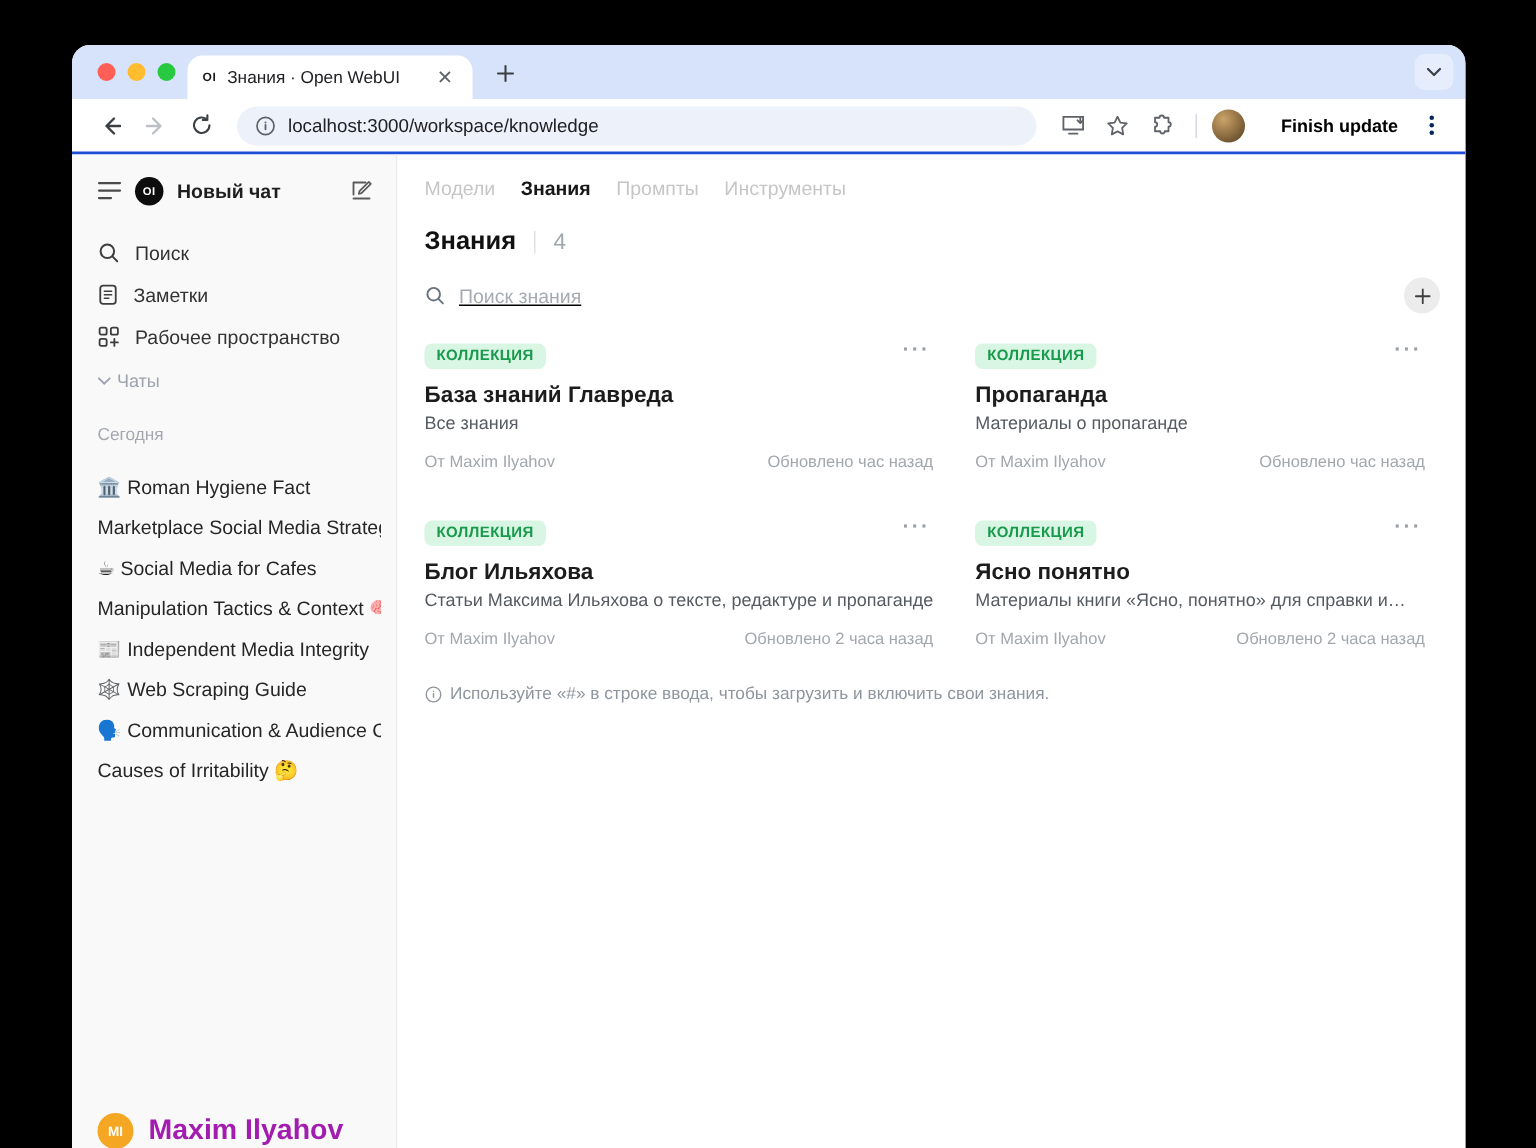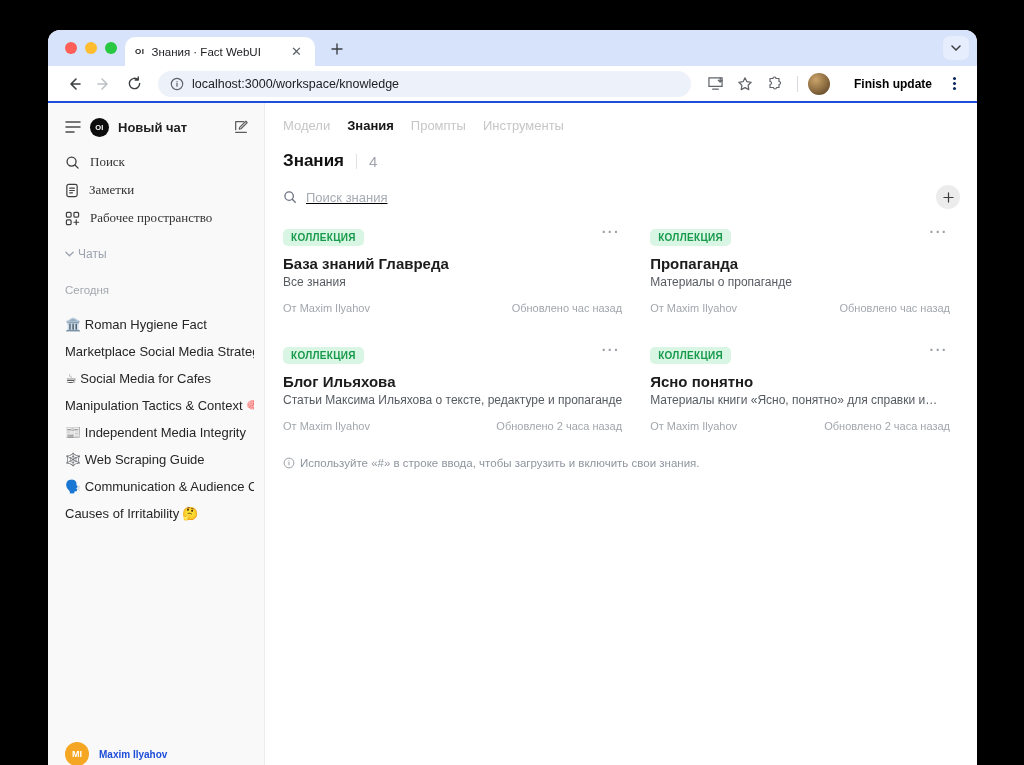--- a/index.html
+++ b/index.html
@@ -43,34 +43,34 @@
   
   .content { flex:1; display:flex; min-height:0; }
 
   
   .sidebar { width:217px; background:#f9f9f9; border-right:1px solid #ececec; display:flex;
     flex-direction:column; padding:11px 0 0; }
   .sb-header { display:flex; align-items:center; padding:0 15px 0 17px; height:26px; gap:9px; }
   .sb-logo { width:19px; height:19px; border-radius:50%; background:#0d0d0d; color:#fff; font-size:7.5px;
     font-weight:bold; display:flex; align-items:center; justify-content:center; letter-spacing:.3px; }
   .sb-newchat-label { font-size:13px; font-weight:600; color:#1f1f1f; flex:1; }
-  .sb-item { display:flex; align-items:center; gap:10px; padding:0 17px; height:28px; color:#333;
-    font-size:13px; font-weight:500;font-family:Liberation Serif, serif; }
+  .sb-item { display:flex; align-items:flex-end; gap:10px; padding:0 17px; height:28px; color:#333;
+    font-size:13px; font-weight:500; }
   .sb-item svg { flex:0 0 auto; }
   .sb-section { display:flex; align-items:center; gap:4px; padding:0 17px; height:24px; margin-top:10px;
     color:#9ca3af; font-size:12px; font-weight:500; }
   .sb-date { padding:0 17px; height:22px; display:flex; align-items:flex-start; color:#a3a8af;
     font-size:11.5px; margin-top:18px; }
   .chat-item { padding:0 10px 0 17px; height:27px; display:flex; align-items:center; font-size:13px;
     color:#262626; white-space:nowrap; overflow:hidden; }
   .chat-item span { overflow:hidden; text-overflow:clip; white-space:nowrap; }
   .sb-user { margin-top:auto; display:flex; align-items:center; gap:10px; padding:12px 17px 16px; }
   .sb-user-avatar { width:24px; height:24px; border-radius:50%; color:#fff; font-size:9px; font-weight:bold;
     display:flex; align-items:center; justify-content:center; }
-  .sb-user-name { font-size:10px; font-weight:600; color:#1d4ed8; }
+  .sb-user-name { font-size:19px; font-weight:600; color:#a21caf; }
 
   
   .main { flex:1; background:#fff; padding:15px 27px 0 18px; display:flex; flex-direction:column; overflow:hidden; }
   .ws-tabs { display:flex; gap:17px; font-size:13px; font-weight:500; color:#c6c6c6; }
   .ws-tab.active { color:#171717; font-weight:600; }
   .page-head { display:flex; align-items:center; gap:12px; margin-top:18px; }
   .page-title { font-size:17px; font-weight:700; color:#111; }
   .head-divider { width:1px; height:15px; background:#e2e2e2; }
   .page-count { font-size:15px; color:#a0a5ab; }
   .search-row { display:flex; align-items:center; gap:9px; margin-top:14px;text-decoration:underline; }
@@ -100,21 +100,21 @@
 <div class="window">
 
   <div class="tabstrip">
     <div class="traffic">
       <span class="light red"></span>
       <span class="light yellow"></span>
       <span class="light green"></span>
     </div>
     <div class="tab">
       <span class="tab-favicon">OI</span>
-      <span class="tab-title">Знания · Fact WebUI</span>
+      <span class="tab-title">Знания · Open WebUI</span>
       <span class="tab-close">✕</span>
     </div>
     <div class="newtab-btn">
       <svg width="12" height="12" viewBox="0 0 12 12">
           <path d="M6 1v10M1 6h10" stroke="#3c4043" stroke-width="1.4" stroke-linecap="round"></path>
         </svg>
     </div>
     <div class="tabstrip-chevron">
       <svg width="10" height="6" viewBox="0 0 10 6">
           <path d="M1 1l4 4 4-4" stroke="#3c4043" stroke-width="1.5" fill="none" stroke-linecap="round"></path>

